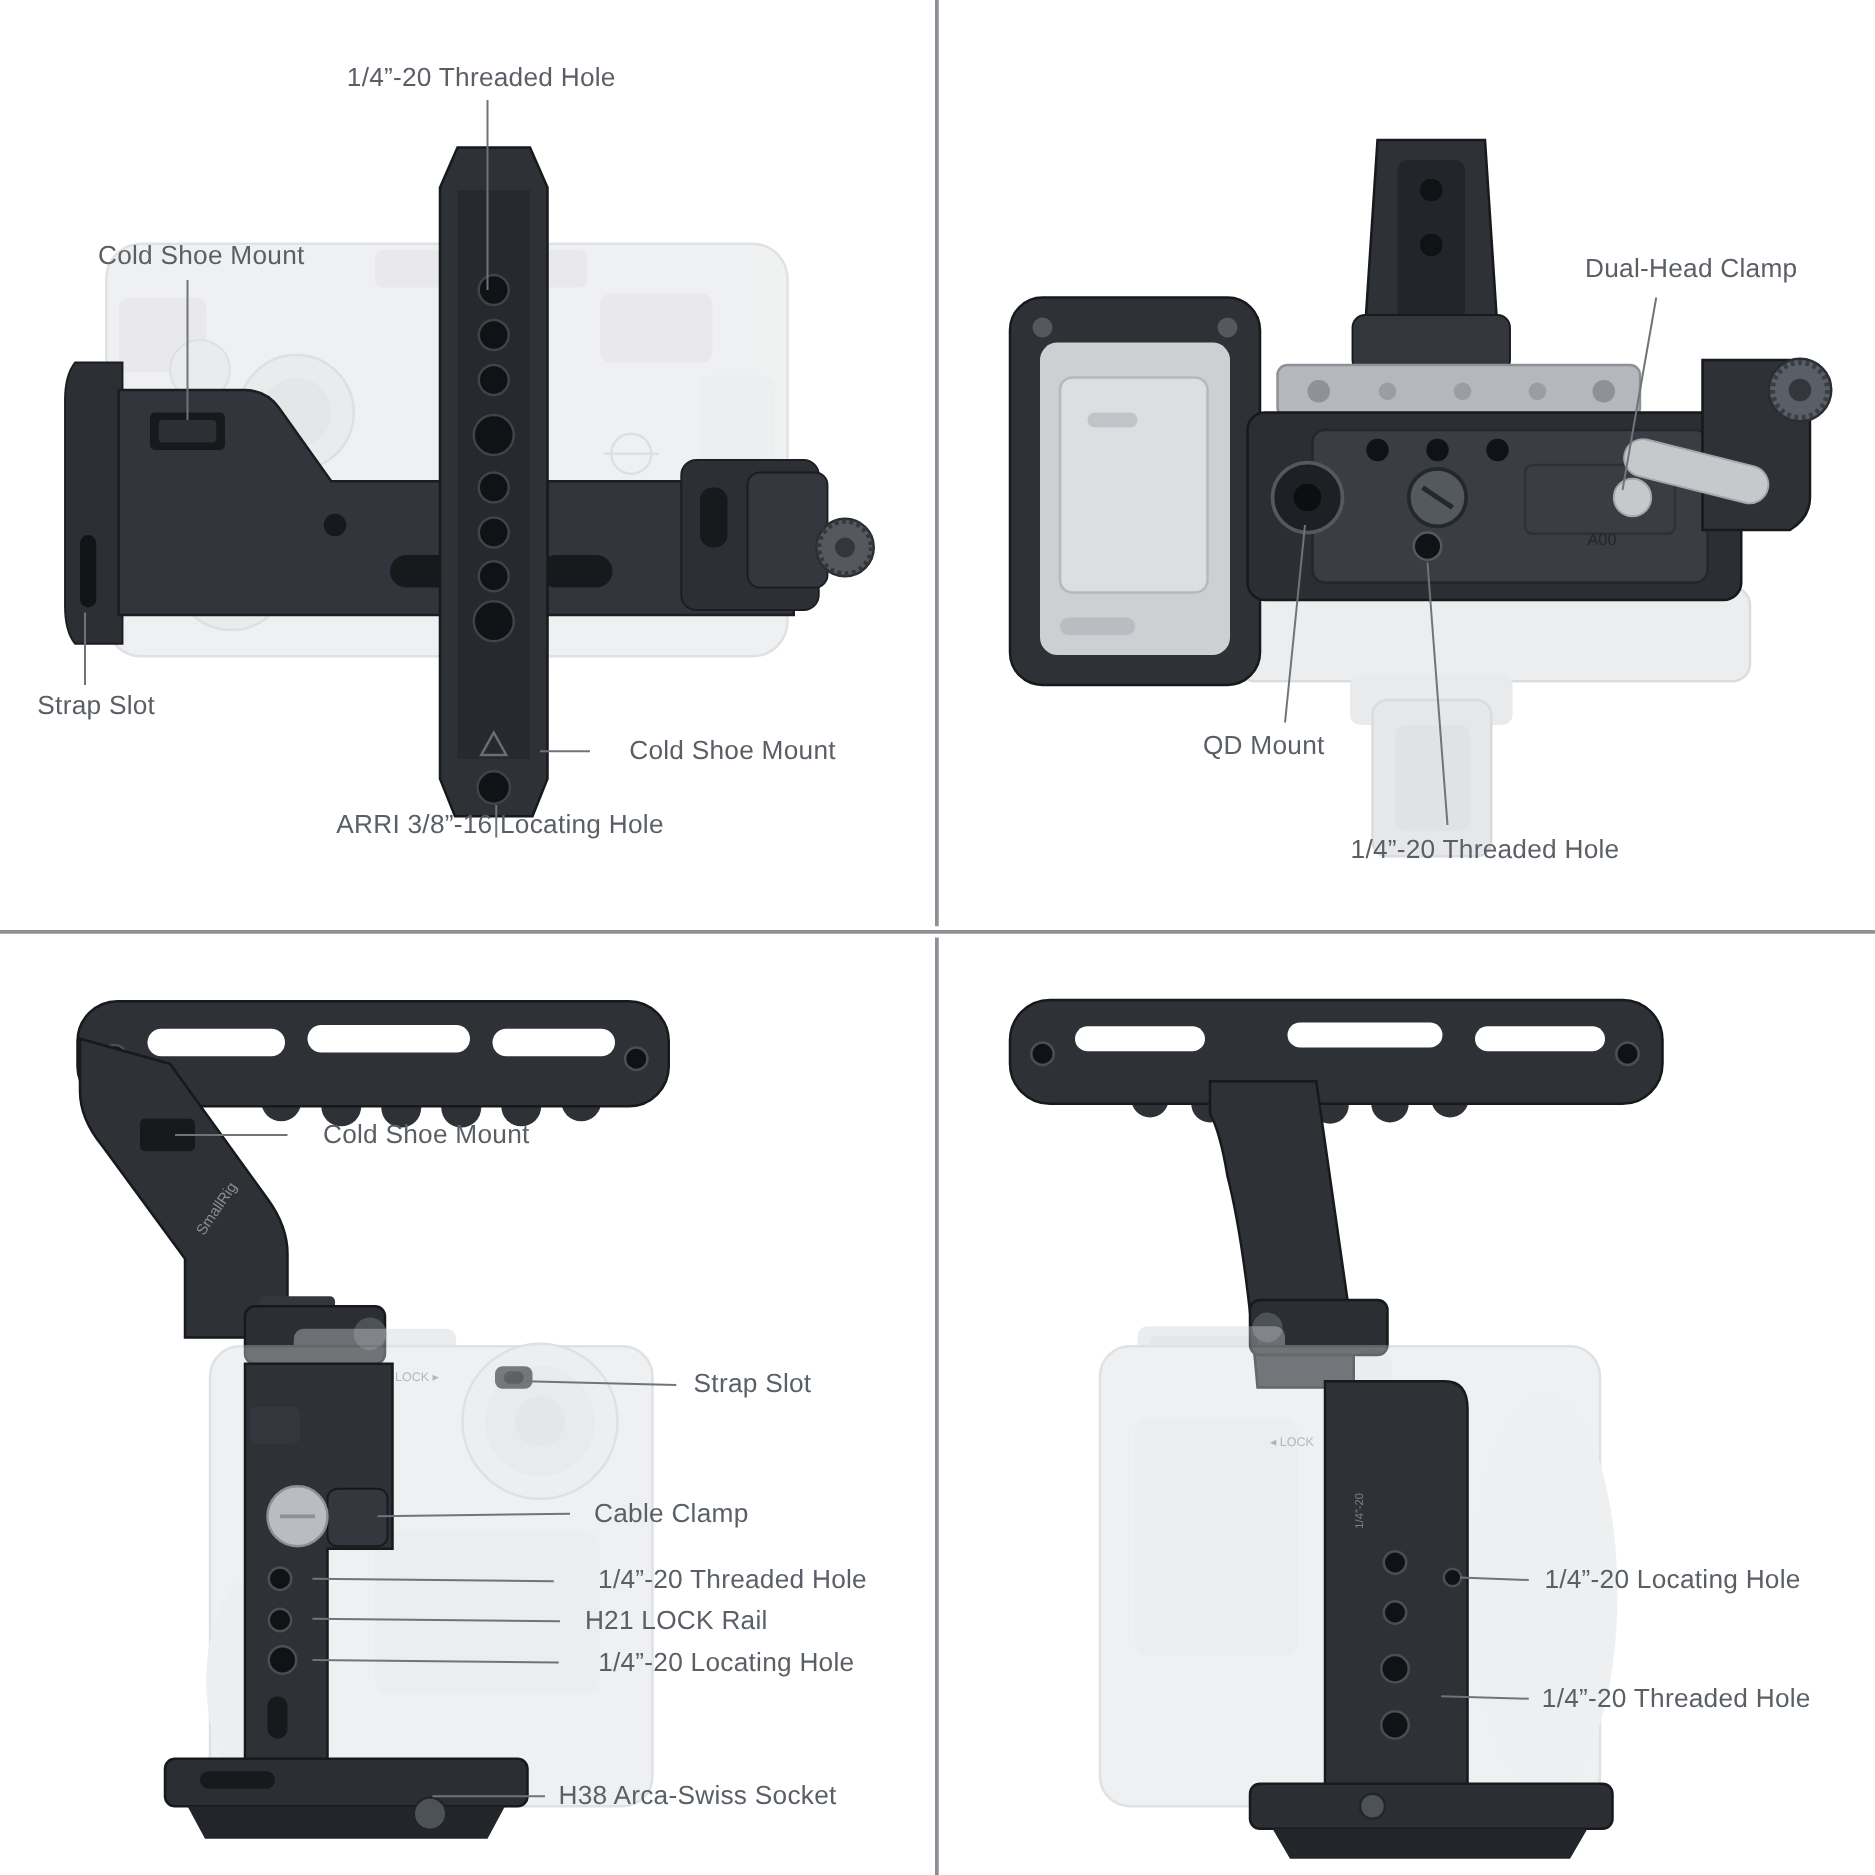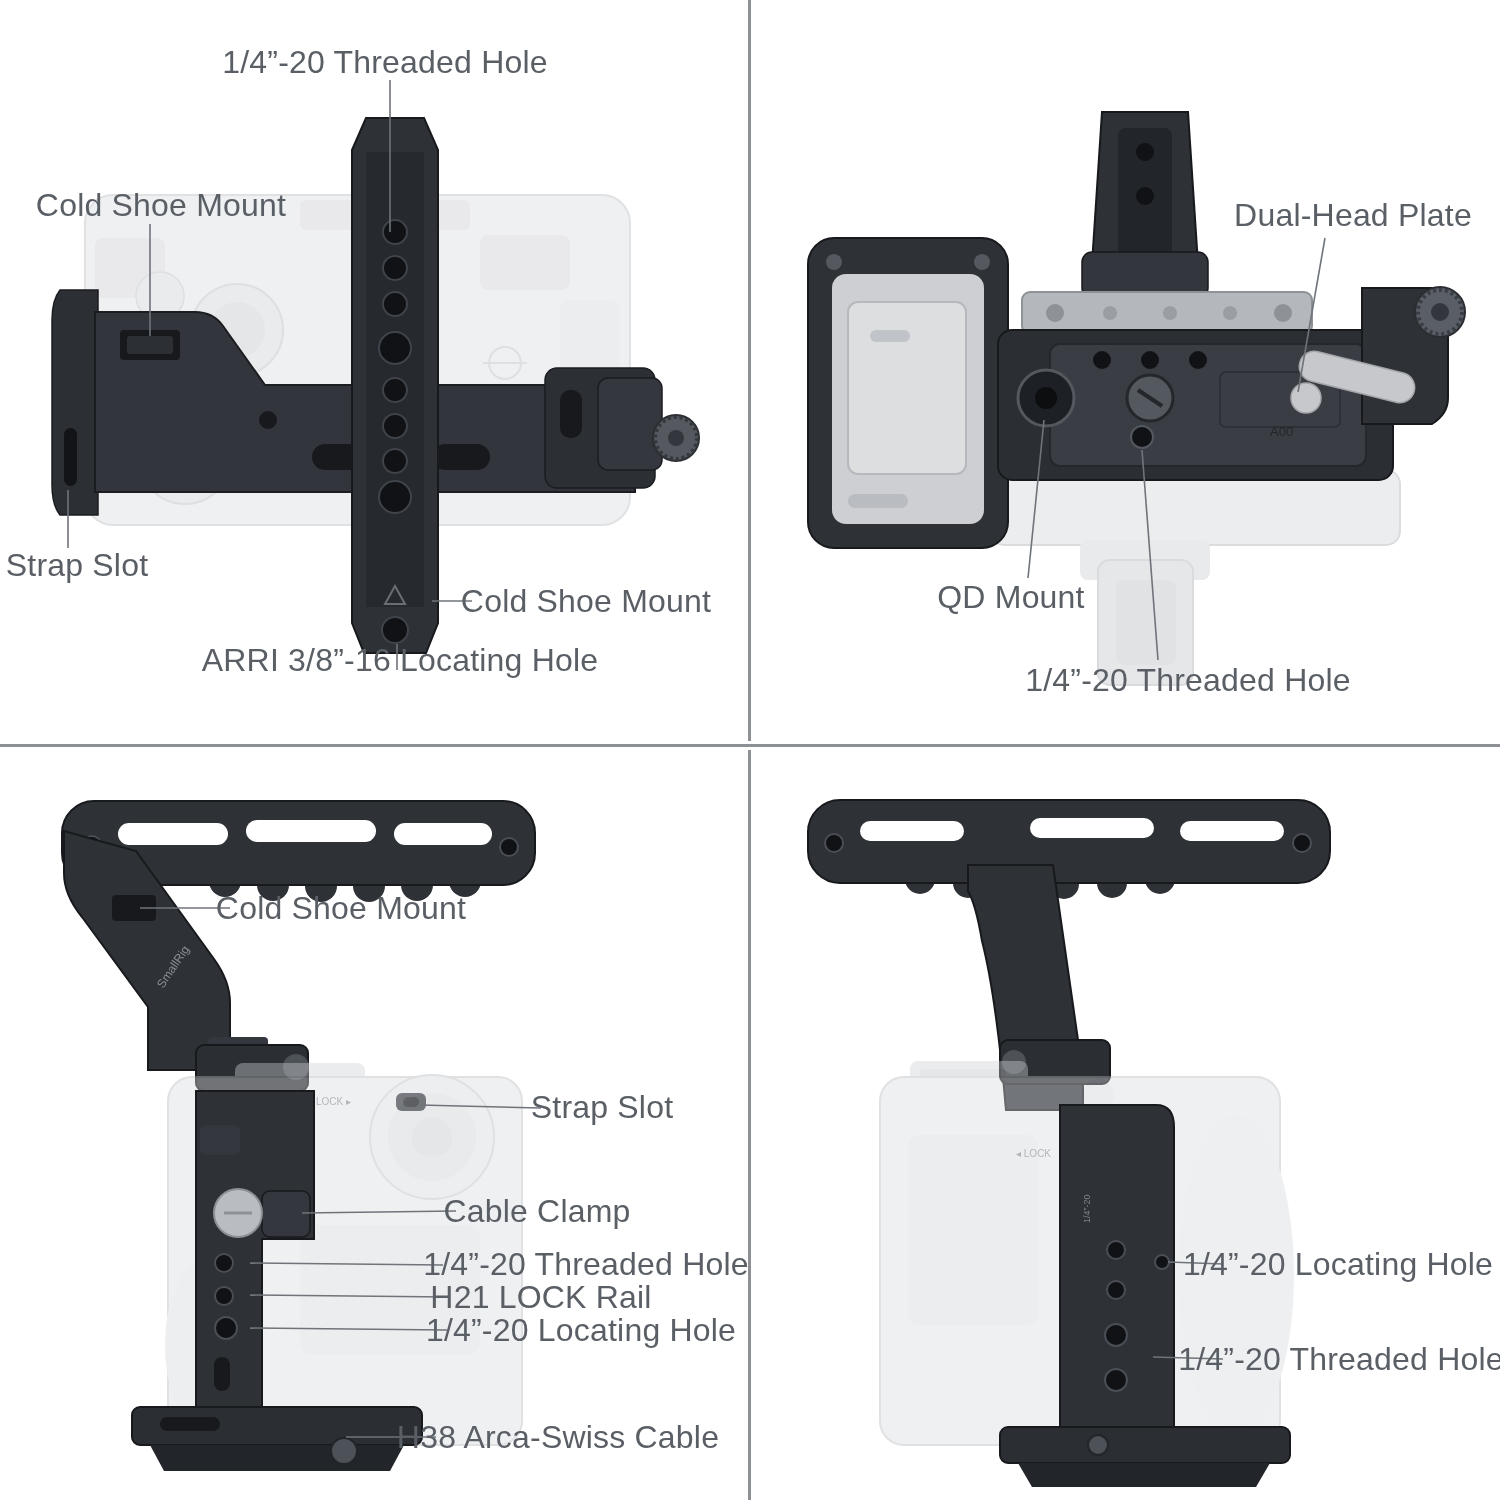--- a/index.html
+++ b/index.html
@@ -4,21 +4,21 @@
 <style>
   * { margin:0; padding:0; box-sizing:border-box; }
   html,body { background:#ffffff; }
   body { font-family:"Liberation Sans", sans-serif; }
   .page { position:relative; width:1500px; height:1500px; background:#ffffff; overflow:hidden; }
   .quad { position:absolute; }
   .quad svg { position:absolute; left:0; top:0; }
   .callout {
     position:absolute;
     transform:translate(-50%,-50%);
-    font-size:32px;
+    font-size:21px;
     line-height:1.2;
     color:#5a5f66;
     white-space:nowrap;
     letter-spacing:.2px;
   }
   .divider { position:absolute; background:#8d9196; }
 </style>
 </head>
 <body>
 
@@ -164,21 +164,21 @@
         <circle cx="690" cy="312" r="22" fill="none" stroke="#3a3d44" stroke-width="4" stroke-dasharray="3,3"></circle>
         <circle cx="690" cy="312" r="9" fill="#33363c"></circle>
       </g>
 
       <g stroke="#6f747b" stroke-width="1.6">
         <line x1="575" y1="238" x2="548" y2="392"></line>
         <line x1="278" y1="578" x2="294" y2="420"></line>
         <line x1="408" y1="660" x2="392" y2="450"></line>
       </g>
     </svg>
-    <div class="callout" style="left:603px;top:215px">Dual-Head Plate</div>
+    <div class="callout" style="left:603px;top:215px">Dual-Head Clamp</div>
     <div class="callout" style="left:261px;top:597px">QD Mount</div>
     <div class="callout" style="left:438px;top:680px">1/4”-20 Threaded Hole</div>
   </div>
 
   <div class="quad" style="left:0;top:745px;width:750px;height:755px">
     <svg width="750" height="755" viewBox="0 0 750 755">
 
       <g>
         <circle cx="225" cy="136" r="16" fill="#2e3136"></circle>
         <circle cx="273" cy="140" r="16" fill="#2e3136"></circle>
@@ -244,21 +244,21 @@
         <line x1="447" y1="585" x2="250" y2="583"></line>
         <line x1="436" y1="692" x2="346" y2="692"></line>
       </g>
     </svg>
     <div class="callout" style="left:341px;top:163px">Cold Shoe Mount</div>
     <div class="callout" style="left:602px;top:362px">Strap Slot</div>
     <div class="callout" style="left:537px;top:466px">Cable Clamp</div>
     <div class="callout" style="left:586px;top:519px">1/4”-20 Threaded Hole</div>
     <div class="callout" style="left:541px;top:552px">H21 LOCK Rail</div>
     <div class="callout" style="left:581px;top:585px">1/4”-20 Locating Hole</div>
-    <div class="callout" style="left:558px;top:692px">H38 Arca-Swiss Cable</div>
+    <div class="callout" style="left:558px;top:692px">H38 Arca-Swiss Socket</div>
   </div>
 
   <div class="quad" style="left:768px;top:745px;width:750px;height:866px">
     <svg width="750" height="755" viewBox="0 0 750 755">
 
       <g>
         <circle cx="152" cy="134" r="15" fill="#2e3136"></circle>
         <circle cx="200" cy="138" r="15" fill="#2e3136"></circle>
         <circle cx="248" cy="139" r="15" fill="#2e3136"></circle>
         <circle cx="296" cy="139" r="15" fill="#2e3136"></circle>

